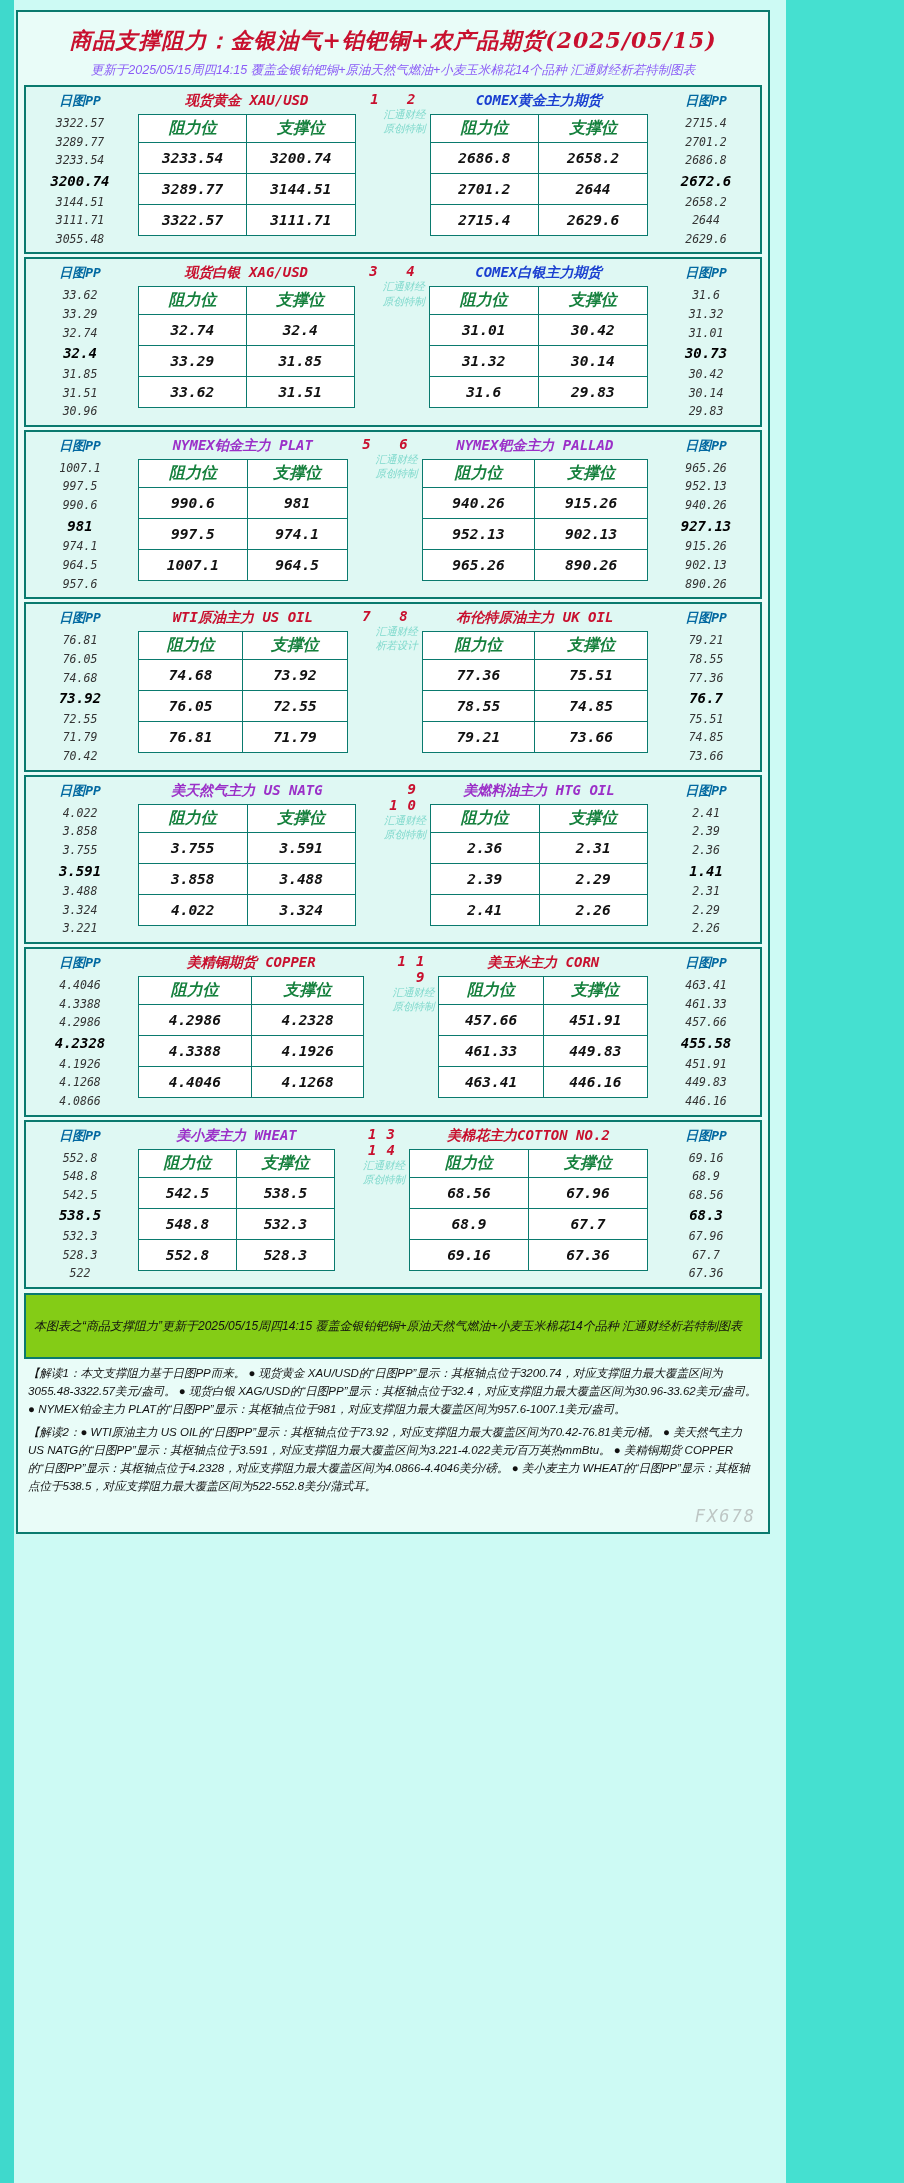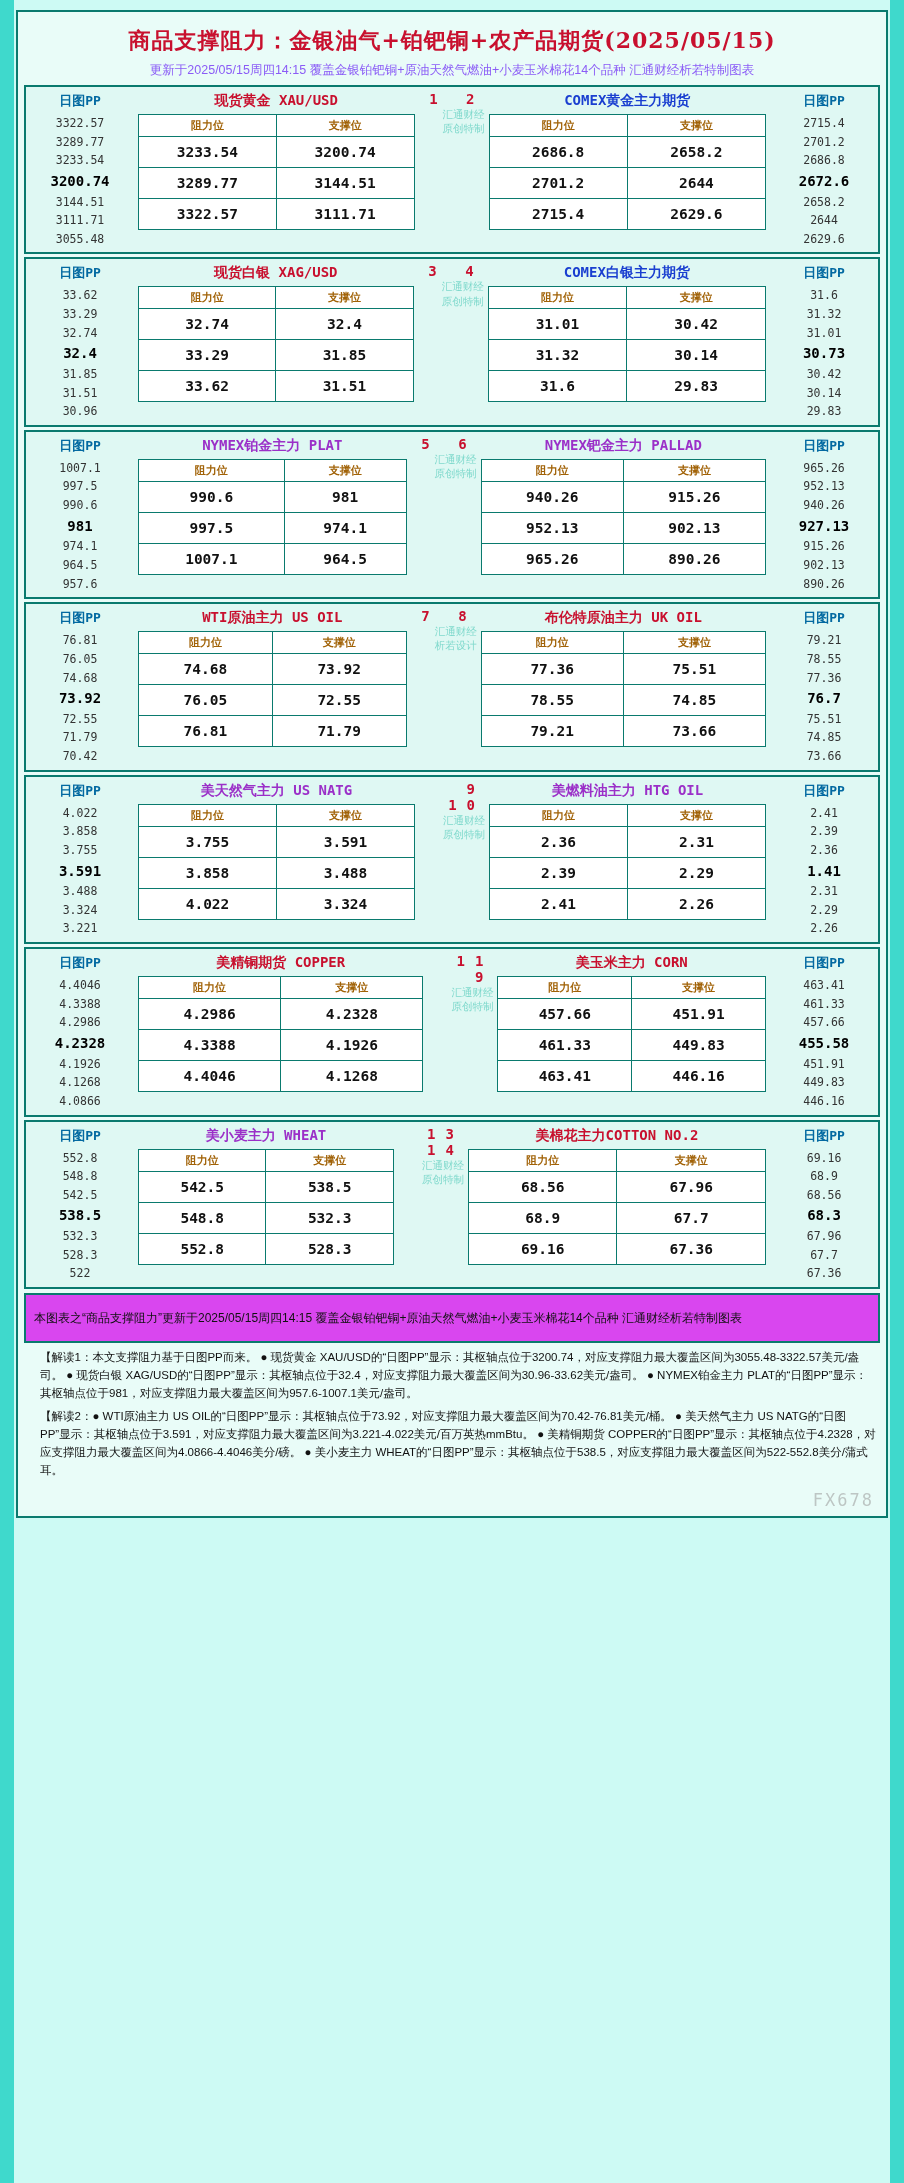--- a/index.html
+++ b/index.html
@@ -4,24 +4,25 @@
 <style>
   * { box-sizing: border-box; }
   body {
     margin: 0;
     padding: 0;
     width: 904px;
     background: #45e0d0;
     font-family: "Liberation Sans", sans-serif;
   }
   .page {
-    width: 904px;
+    width: 786px;
     min-height: 2183px;
     background: linear-gradient(90deg, #3fd9cc 0px, #3fd9cc 14px, #cdfaf4 14px, #cdfaf4 890px, #3fd9cc 890px);
     padding: 10px 16px 8px 16px;
+    font-style: italic;
   }
   .outer {
     border: 2px solid #0a7a6e;
     background: #e9fcf8;
     padding: 6px;
   }
   .title {
     text-align: center;
     color: #c8102e;
     font-size: 22px;
@@ -86,23 +87,23 @@
     width: 100%;
     border-collapse: collapse;
     background: #ffffff;
   }
   table.lv td, table.lv th {
     border: 1px solid #0a7a6e;
     text-align: center;
     font-family: "DejaVu Sans Mono", monospace;
   }
   table.lv th {
-    font-size: 11px;
+    font-size: 16px;
     font-weight: bold;
-    color: #a16207;
+    color: #15803d;
     padding: 3px 0;
     background: #ffffff;
   }
   table.lv td {
     font-size: 14.5px;
     font-weight: bold;
     color: #111;
     padding: 7px 0;
   }
   .mid {
@@ -119,34 +120,34 @@
     letter-spacing: 10px;
     padding-left: 8px;
   }
   .mid .wm {
     font-size: 10.5px;
     color: #7fd9cc;
     line-height: 1.35;
   }
   .footer-note {
     border: 2px solid #0a7a6e;
-    background: #d946ef;
+    background: #84cc16;
     margin-top: 4px;
-    padding: 14px 8px;
+    padding: 22px 8px;
     font-size: 12px;
     line-height: 1.5;
     color: #111;
   }
   .reading {
     padding: 6px 4px 2px 4px;
     font-size: 11.5px;
     line-height: 1.55;
     color: #111;
   }
-  .reading p { margin: 0 0 6px 12px; }
+  .reading p { margin: 0 0 6px 0; }
   .watermark {
     text-align: right;
     font-family: "DejaVu Sans Mono", monospace;
     font-size: 17px;
     color: #9a9a9a;
     opacity: .55;
     padding: 2px 6px 0 0;
     letter-spacing: 2px;
   }
 </style>

